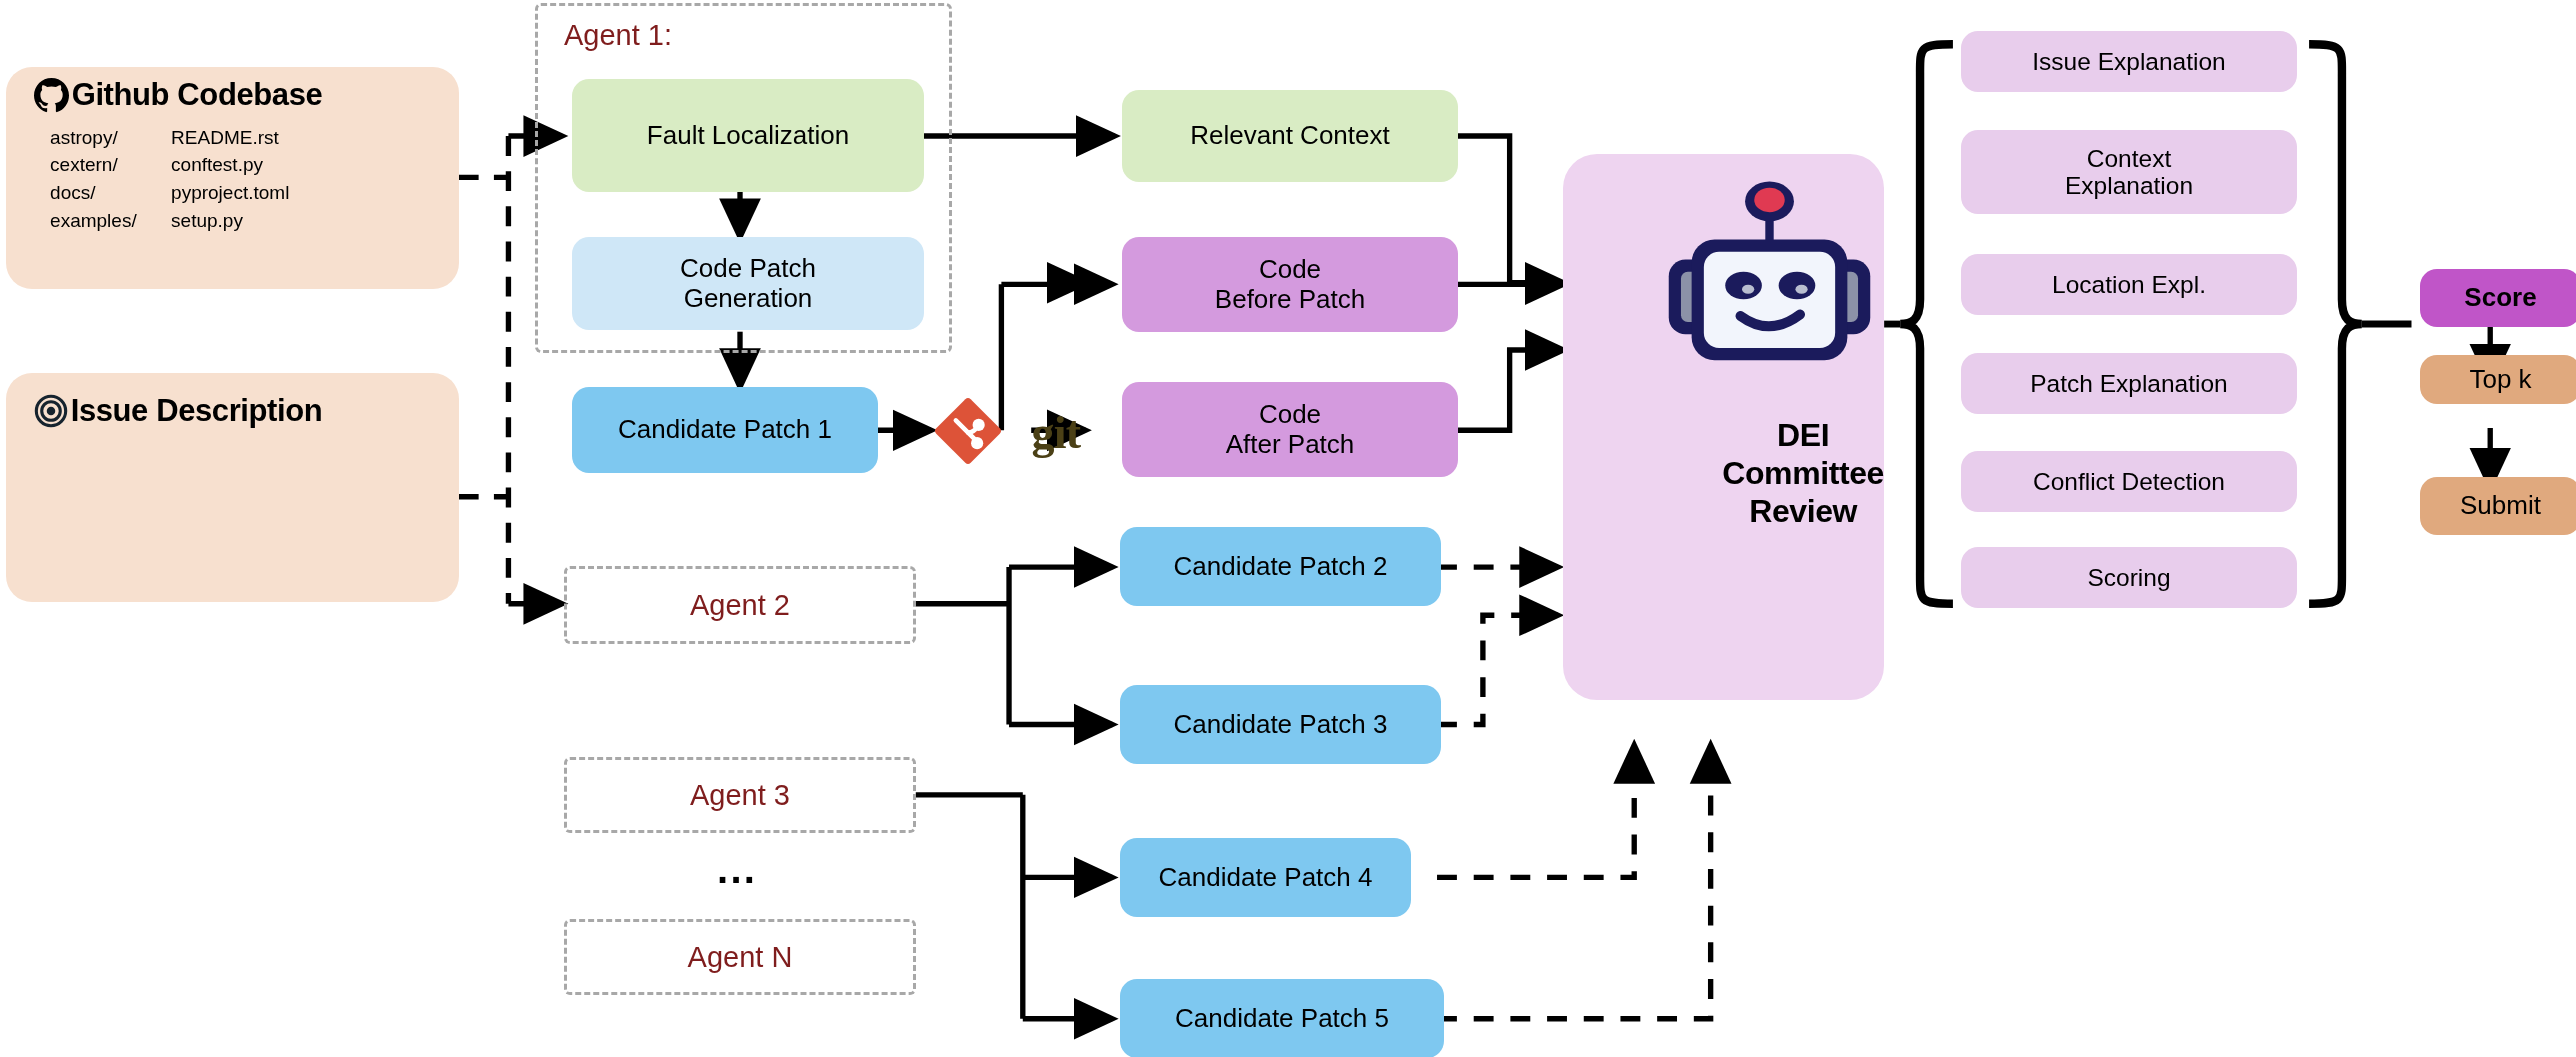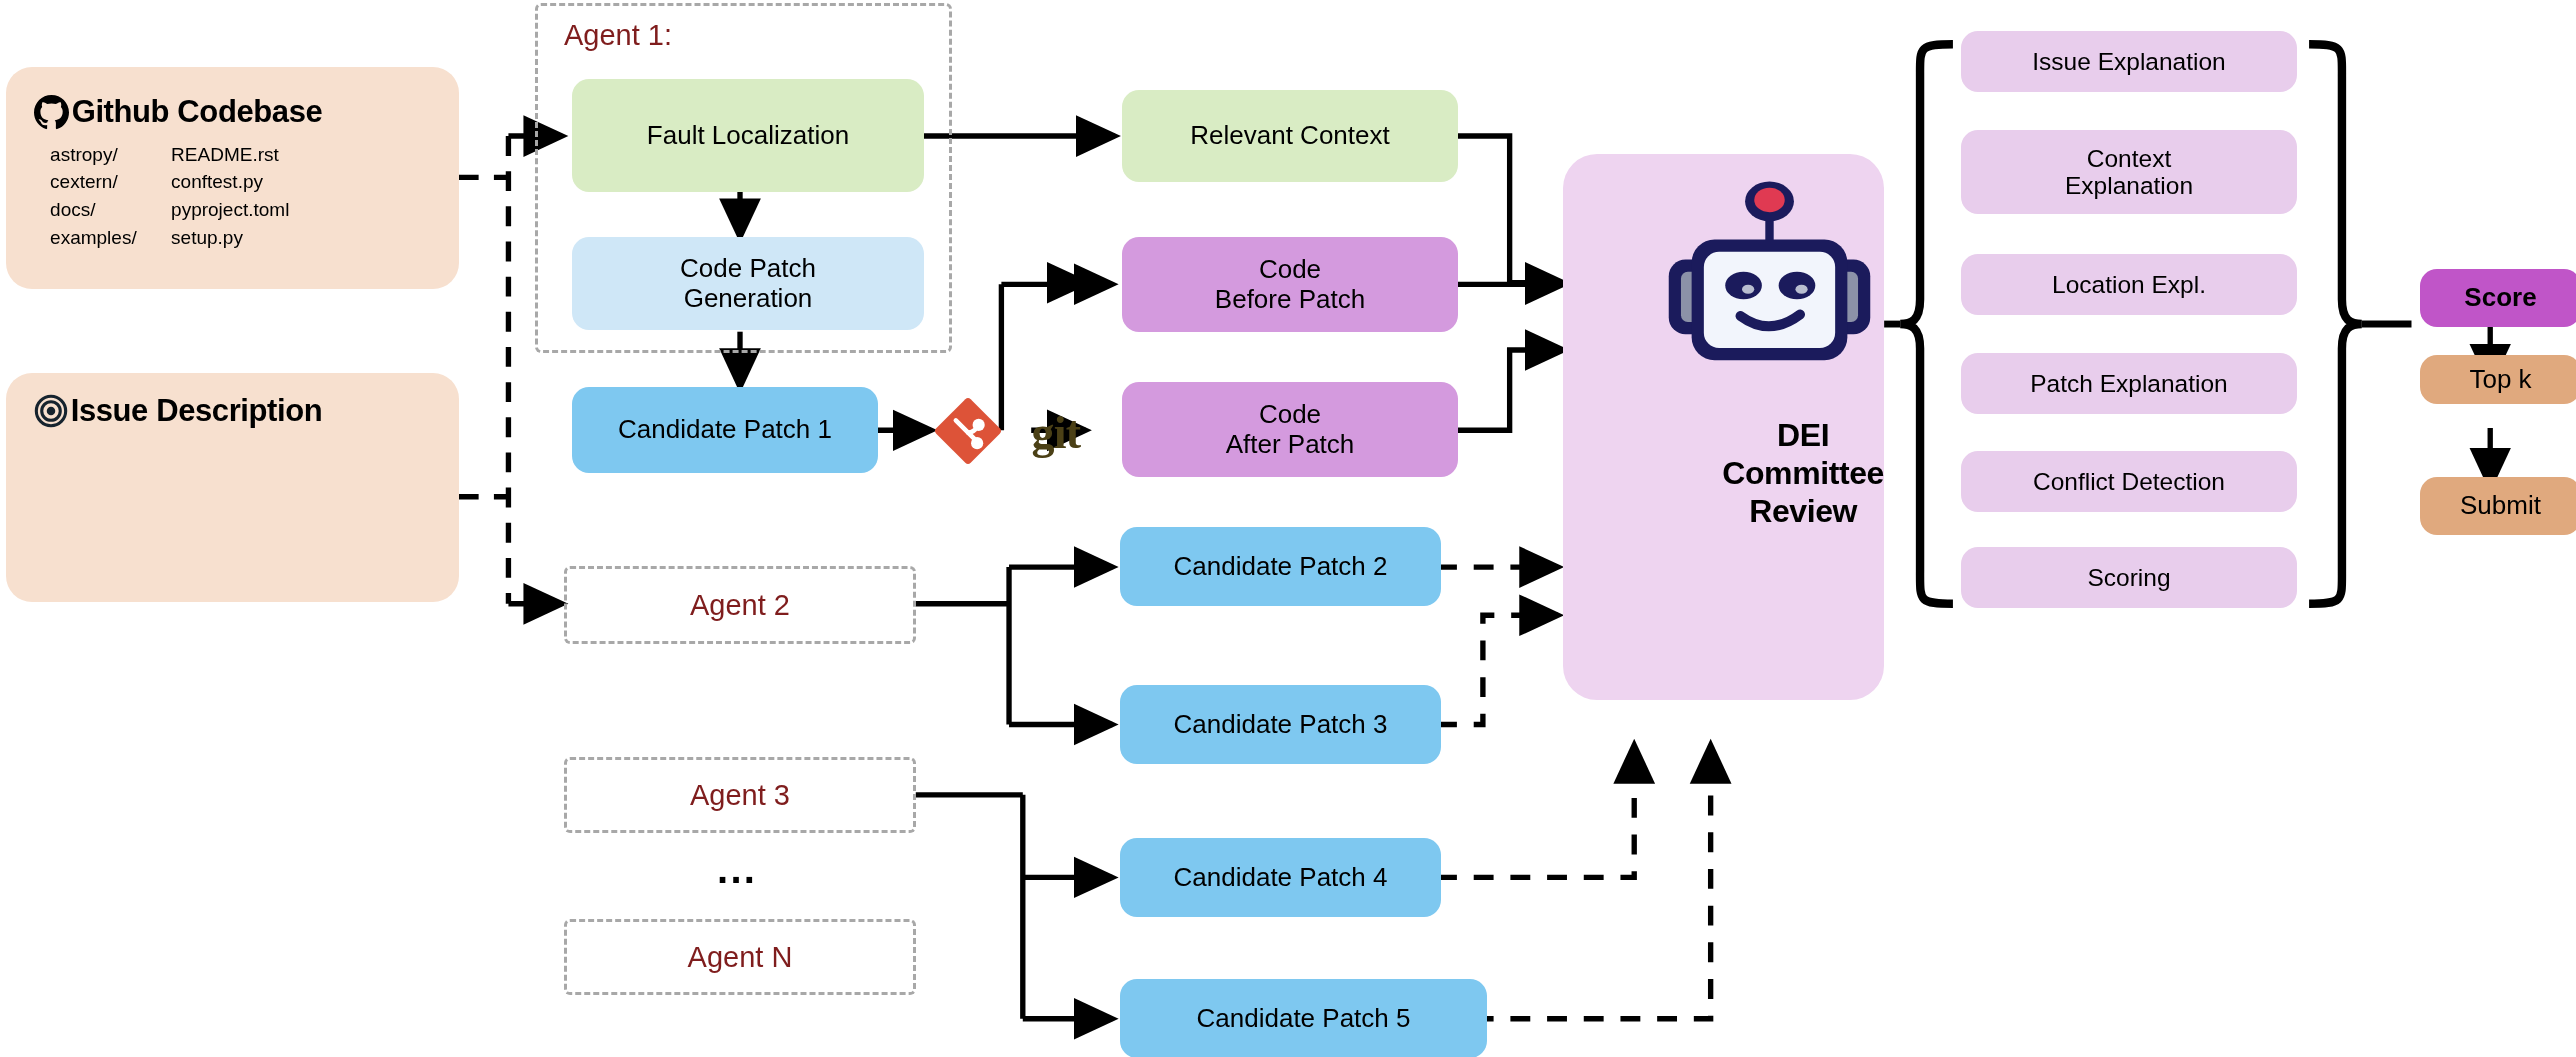--- a/index.html
+++ b/index.html
@@ -205,21 +205,21 @@
       <path d="M3090,424 L3155,424" stroke-width="9"></path>
 
       <path d="M2465,424 L2486,424" stroke-width="9"></path>
 
       <path d="M3258,424 L3258,500" marker-end="url(#ah)"></path>
       <path d="M3258,560 L3258,636" marker-end="url(#ah)"></path>
     </g>
   </svg>
 
   <div class="panel" style="position:absolute;left:6.1px;top:67px;width:453px;height:222px;">
-    <div class="panel-title" style="padding-top:27px;">
+    <div class="panel-title" style="padding-top:10px;">
       <span class="glyph">
         <svg width="35" height="35" viewBox="0 0 16 16" aria-hidden="true">
           <path fill="#000" d="M8 0C3.58 0 0 3.58 0 8c0 3.54 2.29 6.53 5.47 7.59.4.07.55-.17.55-.38
             0-.19-.01-.82-.01-1.49-2.01.37-2.53-.49-2.69-.94-.09-.23-.48-.94-.82-1.13-.28-.15-.68-.52-.01-.53.63-.01
             1.08.58 1.23.82.72 1.21 1.87.87 2.33.66.07-.52.28-.87.51-1.07-1.78-.2-3.64-.89-3.64-3.95
             0-.87.31-1.59.82-2.15-.08-.2-.36-1.02.08-2.12 0 0 .67-.21 2.2.82a7.42 7.42 0 0 1 2-.27c.68 0
             1.36.09 2 .27 1.53-1.04 2.2-.82 2.2-.82.44 1.1.16 1.92.08 2.12.51.56.82 1.27.82 2.15 0
             3.07-1.87 3.75-3.65 3.95.29.25.54.73.54 1.48 0 1.07-.01 1.93-.01 2.2 0 .21.15.46.55.38A8.01
             8.01 0 0 0 16 8c0-4.42-3.58-8-8-8z"></path>
         </svg>
@@ -308,22 +308,22 @@
   <div class="dashed" style="left:564px;top:757px;width:352px;height:76px;"></div>
   <div class="agent-label" style="left:564px;top:757px;width:352px;height:76px;">Agent 3</div>
 
   <div class="ellipsis" style="left:717px;top:847px;">...</div>
 
   <div class="dashed" style="left:564px;top:919px;width:352px;height:76px;"></div>
   <div class="agent-label" style="left:564px;top:919px;width:352px;height:76px;">Agent N</div>
 
   <div class="node rnd blue t33" style="left:1112px;top:527px;width:321px;height:79px;">Candidate Patch 2</div>
   <div class="node rnd blue t33" style="left:1112px;top:685px;width:321px;height:79px;">Candidate Patch 3</div>
-  <div class="node rnd blue t33" style="left:1112px;top:838px;width:321px;height:79px;">Candidate Patch 4</div>
-  <div class="node rnd blue t33" style="left:1112px;top:979px;width:367px;height:79px;">Candidate Patch 5</div>
+  <div class="node rnd blue t33" style="left:1112px;top:838px;width:291px;height:79px;">Candidate Patch 4</div>
+  <div class="node rnd blue t33" style="left:1112px;top:979px;width:324px;height:79px;">Candidate Patch 5</div>
 
   <div class="dei-box" style="left:1563px;top:154px;width:321px;height:546px;">
     <span class="robot">
       <svg width="229" height="191" viewBox="0 0 300 250" aria-hidden="true">
 
         <line x1="150" y1="34" x2="150" y2="86" stroke="#1b1b5c" stroke-width="11"></line>
         <ellipse cx="150" cy="28" rx="32" ry="26" fill="#1b1b5c"></ellipse>
         <ellipse cx="150" cy="26" rx="20" ry="16" fill="#e03a52"></ellipse>
 
         <rect x="18" y="104" width="66" height="98" rx="22" fill="#1b1b5c"></rect>

